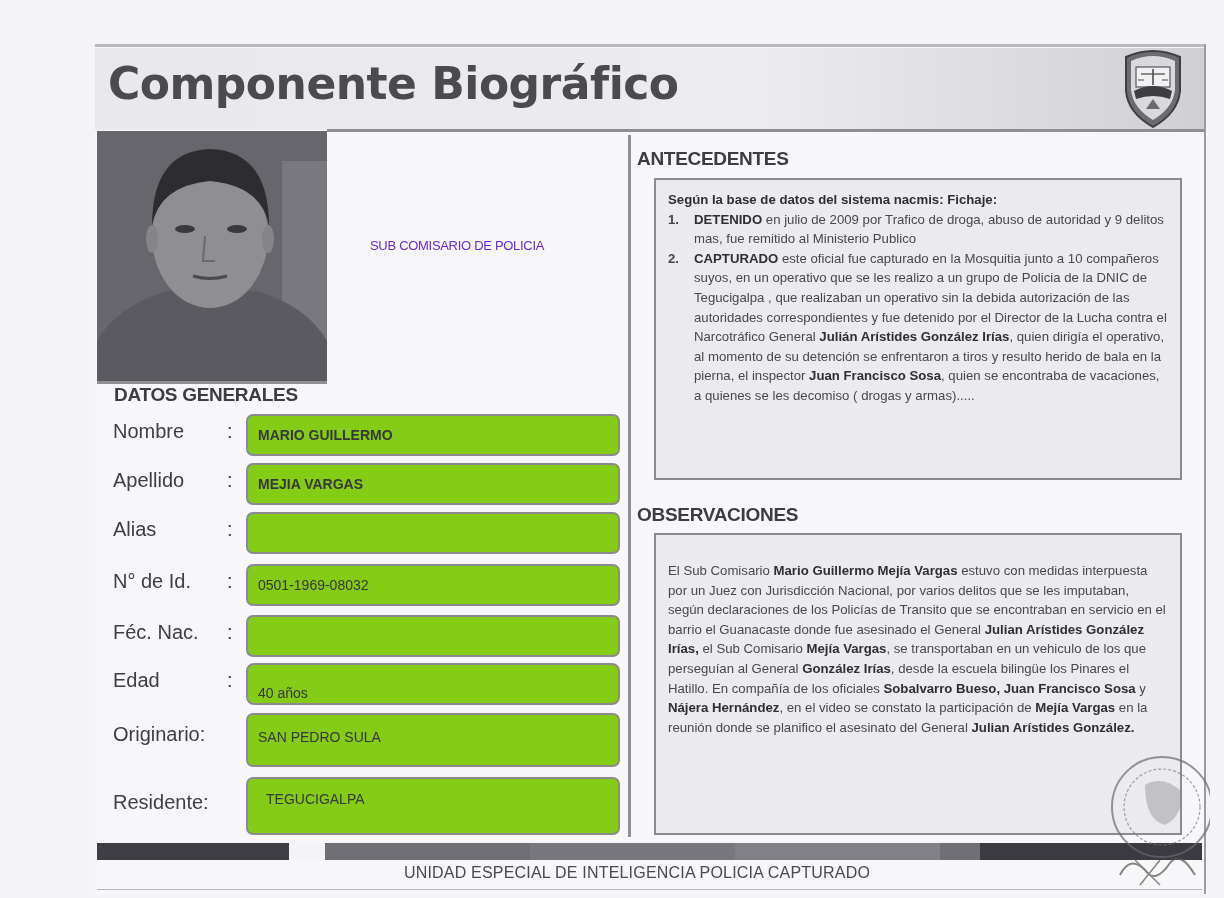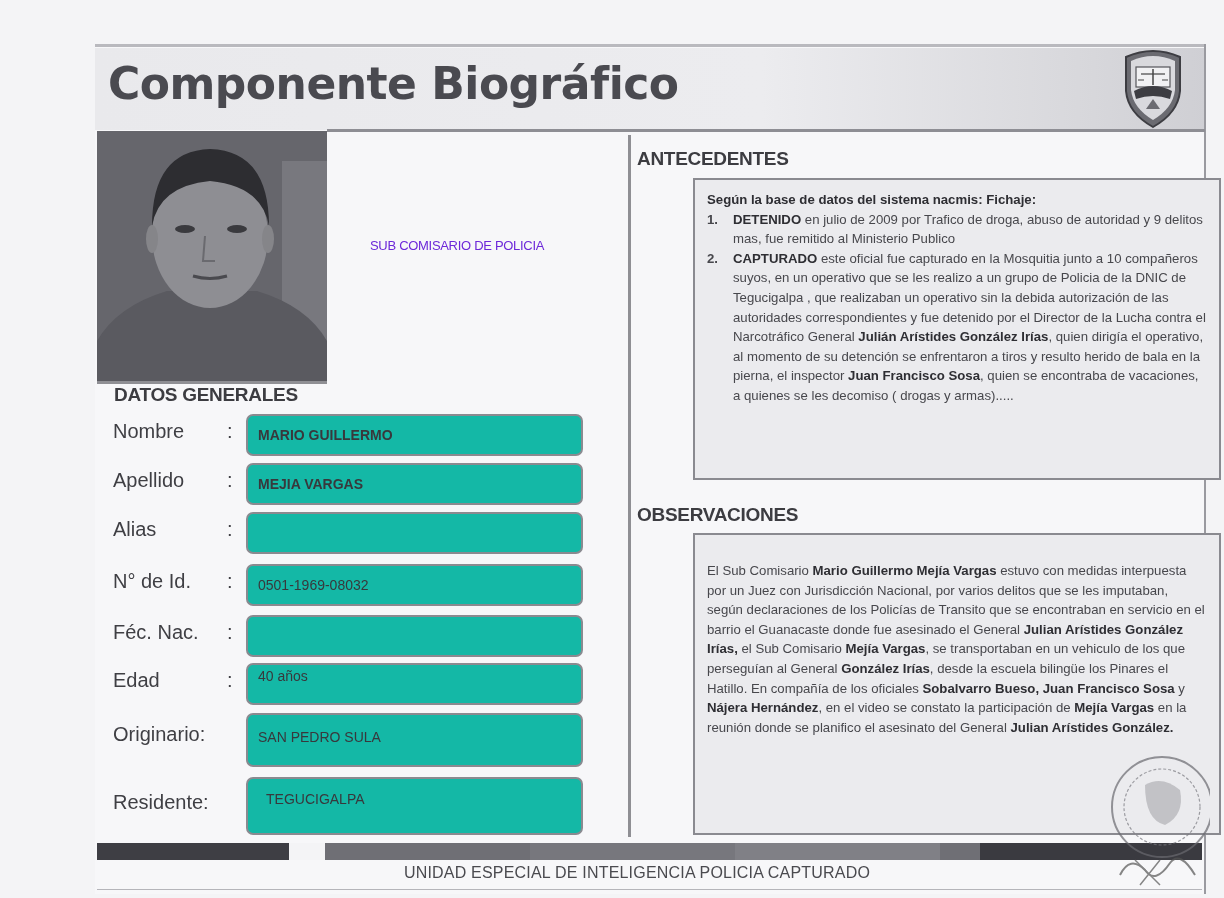--- a/index.html
+++ b/index.html
@@ -56,31 +56,31 @@
     position: absolute; left: 97px; top: 381px; width: 230px; height: 3px; background: #8f8f94;
   }
   .field-row { position: absolute; left: 113px; width: 510px; height: 44px; }
   .field-label {
     position: absolute; left: 0; top: 6px; font-size: 20px; color: #3f3f44;
   }
   .field-colon {
     position: absolute; left: 114px; top: 6px; font-size: 20px; color: #3f3f44;
   }
   .field-box {
-    position: absolute; left: 133px; top: 0; width: 337px; height: 42px;
+    position: absolute; left: 133px; top: 0; width: 374px; height: 42px;
     border: 2px solid #8a8a90; border-radius: 7px;
-    background: #14b8a6;
+    background: #84cc16;
     font-size: 14px; color: #38383c; padding: 11px 10px;
   }
   .field-box.bold { font-weight: bold; font-size: 14px; }
   .panel-box {
     position: absolute; left: 654px; width: 528px;
     border: 2px solid #8a8a90; background: #ebebee;
     font-size: 13.2px; line-height: 19.6px; color: #47474c;
-    padding: 10px 12px 6px 12px; overflow: hidden; margin-left: 39px;
+    padding: 10px 12px 6px 12px; overflow: hidden;
   }
   .panel-box b { color: #2e2e33; }
   .ant-box { top: 178px; height: 302px; }
   .obs-box { top: 533px; height: 302px; }
   .ant-title { left: 637px; top: 148px; }
   .obs-title { left: 637px; top: 504px; }
   .ant-list { list-style: none; }
   .ant-list li { position: relative; padding-left: 26px; }
   .ant-list li .num { position: absolute; left: 0; top: 0; font-weight: bold; }
   .bottom-bar {
@@ -168,21 +168,21 @@
   <div class="field-box">0501-1969-08032</div>
 </div>
 <div class="field-row" style="top:615px;">
   <span class="field-label">Féc. Nac.</span>
   <span class="field-colon">:</span>
   <div class="field-box"></div>
 </div>
 <div class="field-row" style="top:663px;">
   <span class="field-label">Edad</span>
   <span class="field-colon">:</span>
-  <div class="field-box" style="padding-top:3px;">40 años</div>
+  <div class="field-box" style="padding-top:20px;border-radius:8px;">40 años</div>
 </div>
 <div class="field-row" style="top:713px;">
   <span class="field-label" style="top:10px;">Originario:</span>
   <div class="field-box" style="height:54px; padding-top:14px;">SAN PEDRO SULA</div>
 </div>
 <div class="field-row" style="top:777px;">
   <span class="field-label" style="top:14px;">Residente:</span>
   <div class="field-box" style="height:58px; padding:12px 18px;">TEGUCIGALPA</div>
 </div>
 

